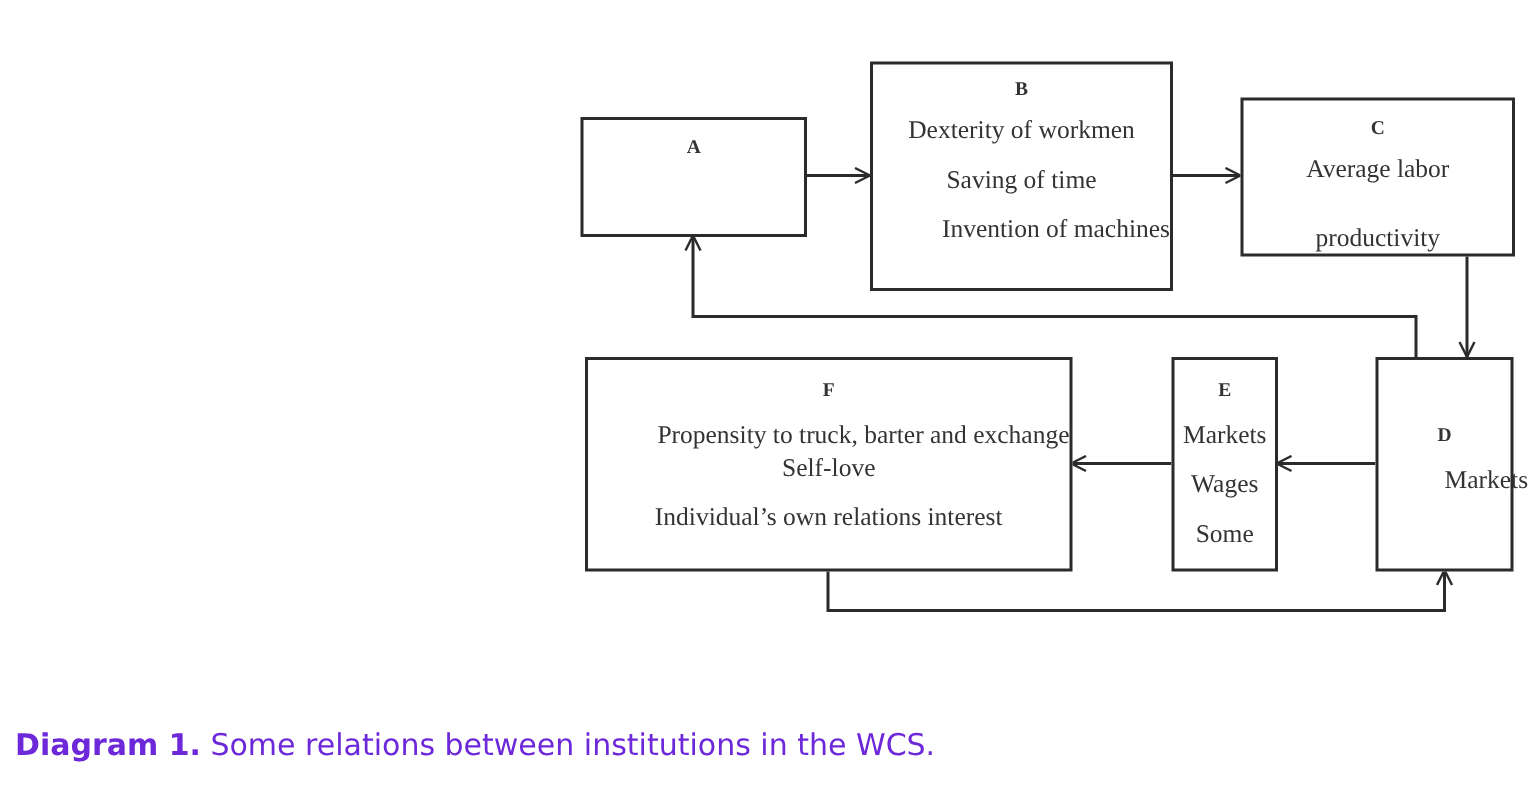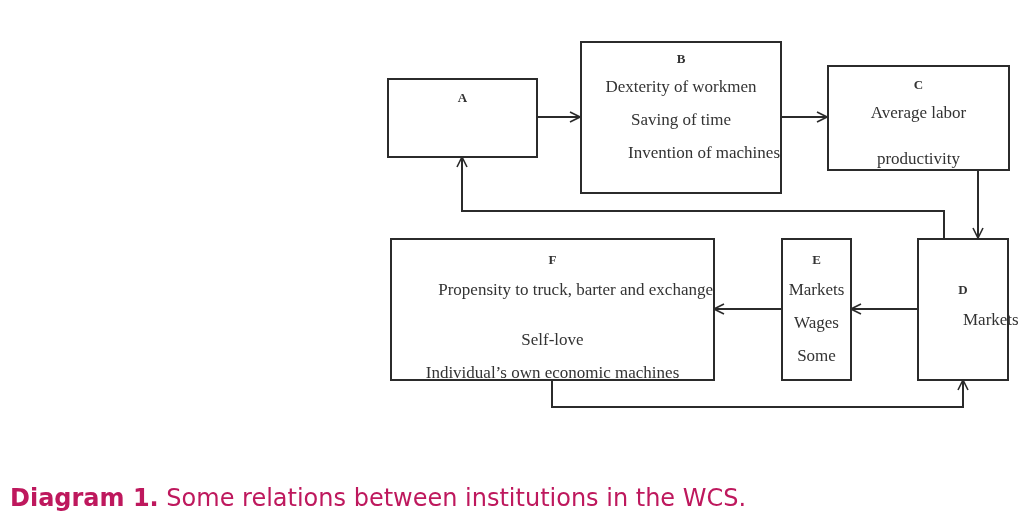--- a/index.html
+++ b/index.html
@@ -4,21 +4,21 @@
 <style>
   html, body { margin: 0; padding: 0; background: #ffffff; }
   body { width: 1022px; height: 531px; position: relative; overflow: hidden; }
   #diagram { position: absolute; left: 0; top: 0; width: 1022px; height: 460px; }
   .box { position: absolute; box-sizing: border-box; border: 2px solid #2b2b2b; background: #ffffff;
          font-family: "Liberation Serif", "DejaVu Serif", serif; color: #333333; text-align: center; }
   .box .title { font-weight: bold; font-size: 13px; display: block; }
   .box .line { font-size: 17px; display: block; }
   svg.connectors { position: absolute; left: 0; top: 0; }
   .caption { position: absolute; left: 10px; top: 484px; font-family: "DejaVu Sans", sans-serif;
-             font-size: 24px; color: #be185d; white-space: nowrap; }
+             font-size: 20px; color: #6d28d9; white-space: nowrap; }
   .caption b { font-weight: bold; }
 </style>
 </head>
 <body>
 
 <div id="diagram">
   <svg class="connectors" width="1022" height="460">
     <defs>
       <marker id="arr" viewBox="0 0 12 12" refX="11" refY="6" markerWidth="12" markerHeight="12" markerUnits="userSpaceOnUse" orient="auto">
         <path d="M1,1 L11,6 L1,11" fill="none" stroke="#2b2b2b" stroke-width="1.6"></path>
@@ -65,18 +65,18 @@
   <div class="box" style="left:781px; top:238px; width:71px; height:143px; padding-top:12px;">
     <span class="title">E</span>
     <span class="line" style="margin-top:12px;">Markets</span>
     <span class="line" style="margin-top:13px;">Wages</span>
     <span class="line" style="margin-top:13px;">Some</span>
   </div>
 
   <div class="box" style="left:390px; top:238px; width:325px; height:143px; padding-top:12px;">
     <span class="title">F</span>
     <span class="line" style="margin-top:12px;text-align:right;">Propensity to truck, barter and exchange</span>
-    <span class="line" style="margin-top:30px;">Self-love</span>
-    <span class="line" style="margin-top:13px;">Individual’s own economic machines</span>
+    <span class="line" style="margin-top:2px;">Self-love</span>
+    <span class="line" style="margin-top:13px;">Individual’s own relations interest</span>
   </div>
 </div>
 
 <div class="caption"><b>Diagram 1.</b><span> Some relations between institutions in the WCS.</span></div>
 
 </body></html>

